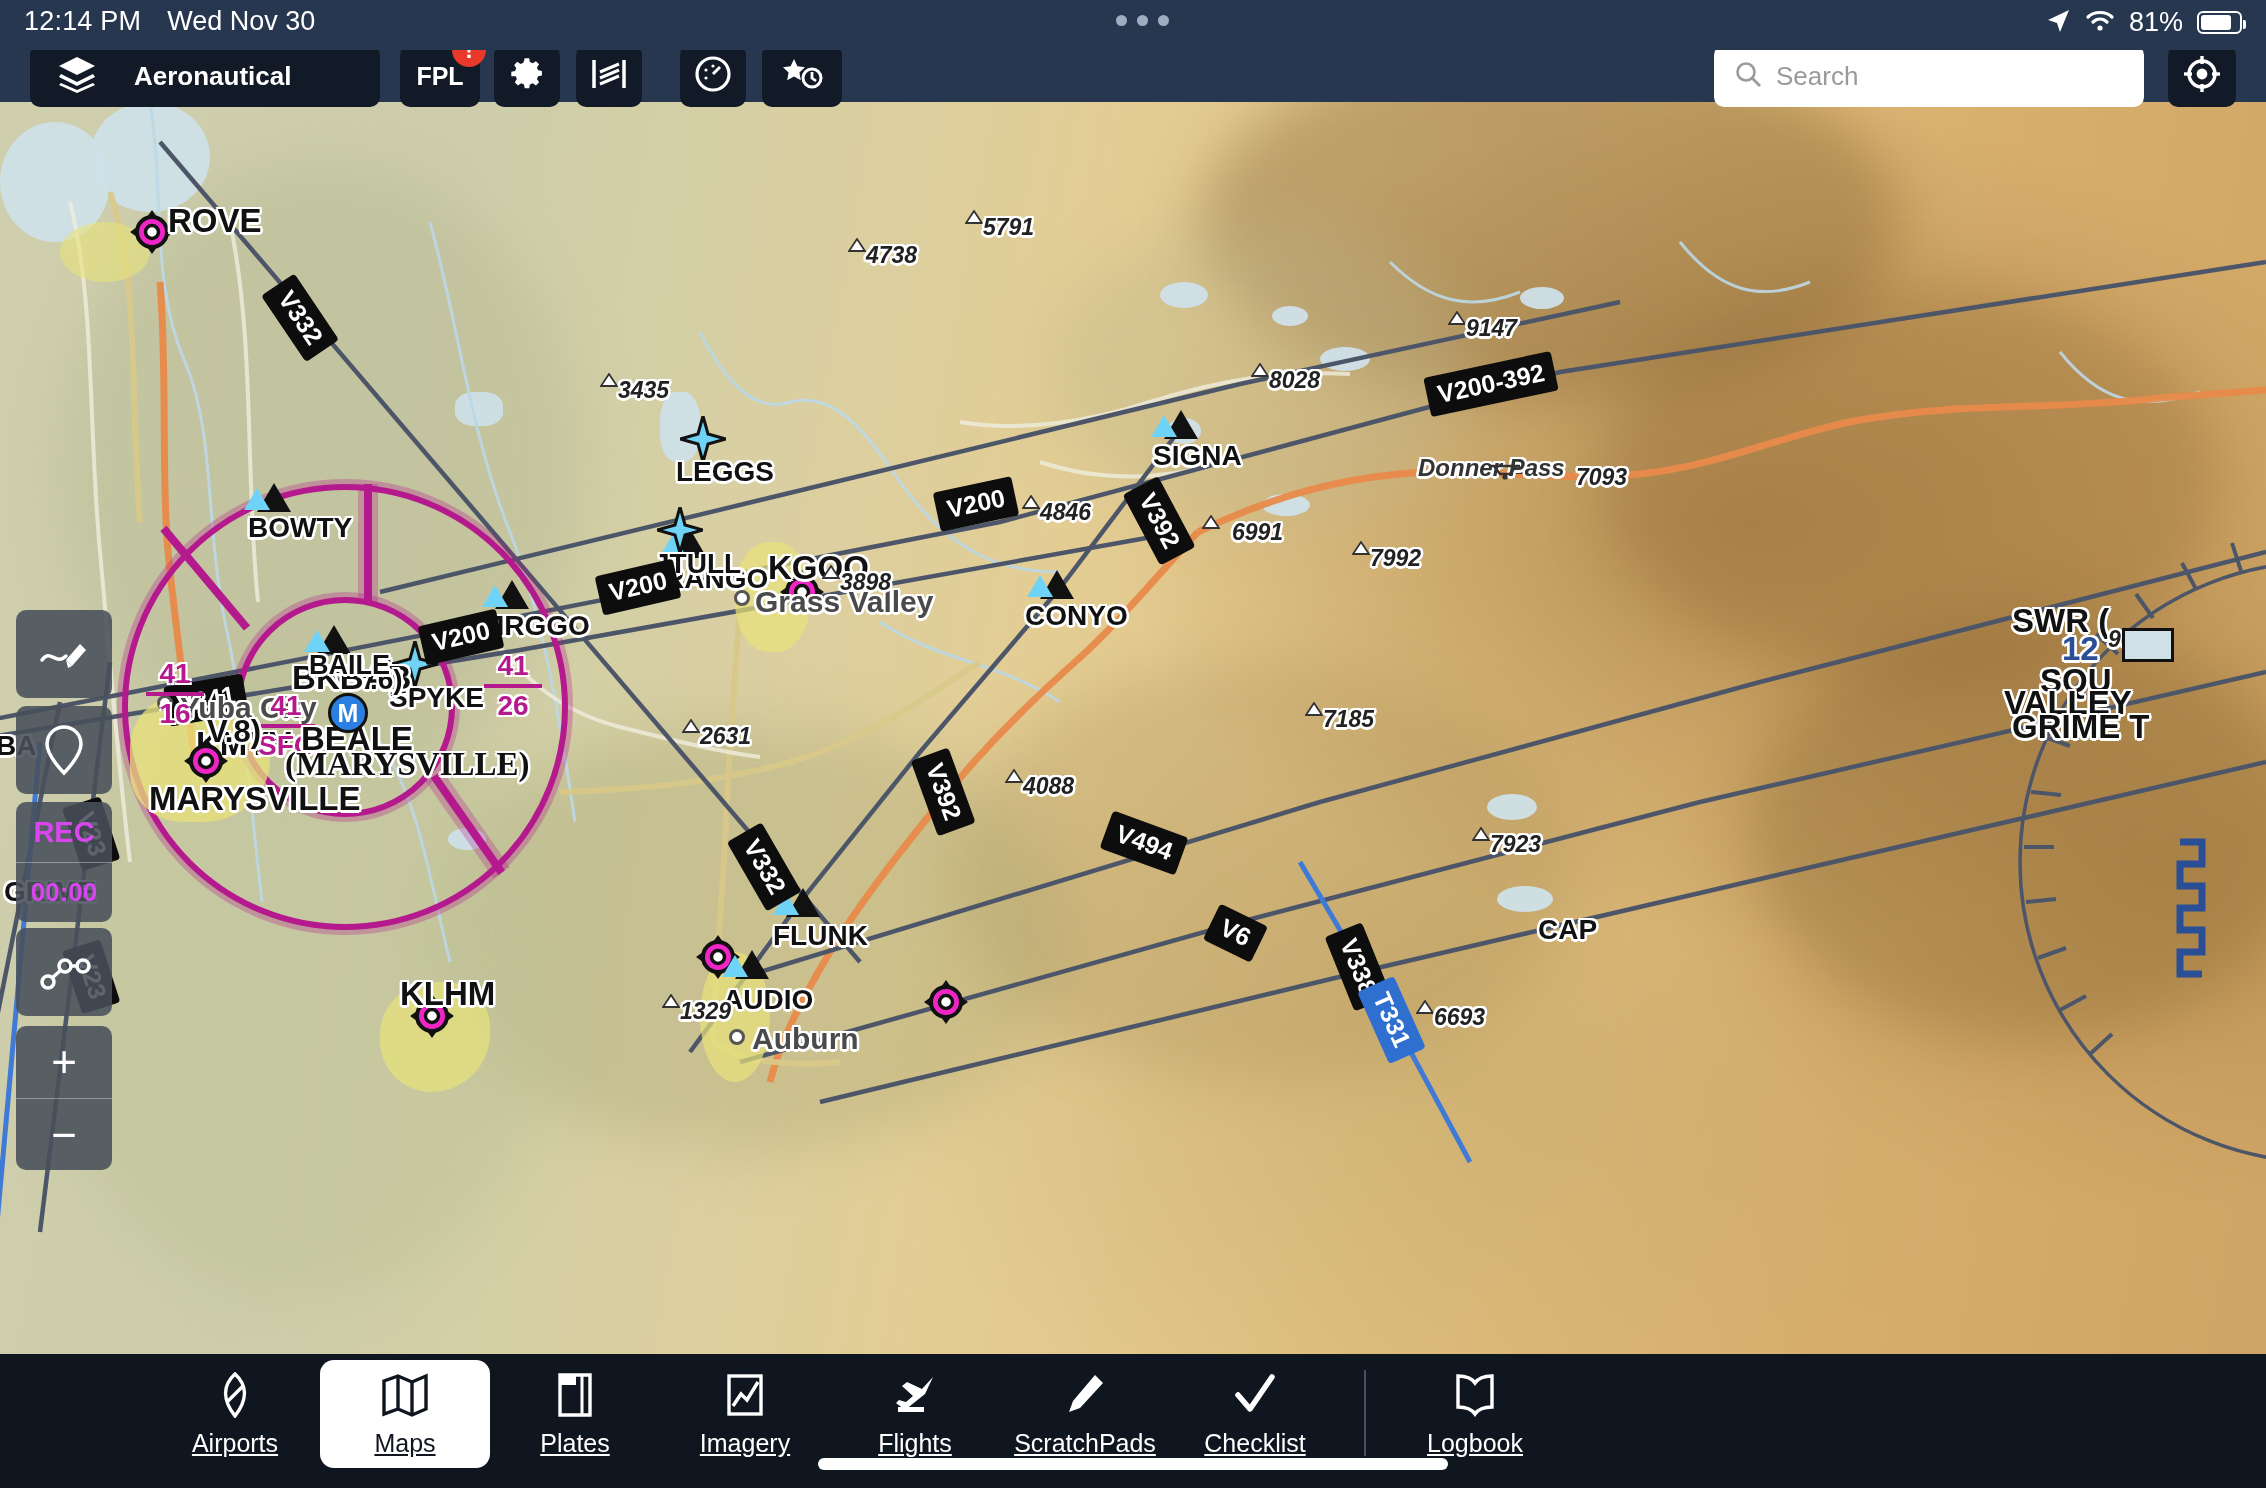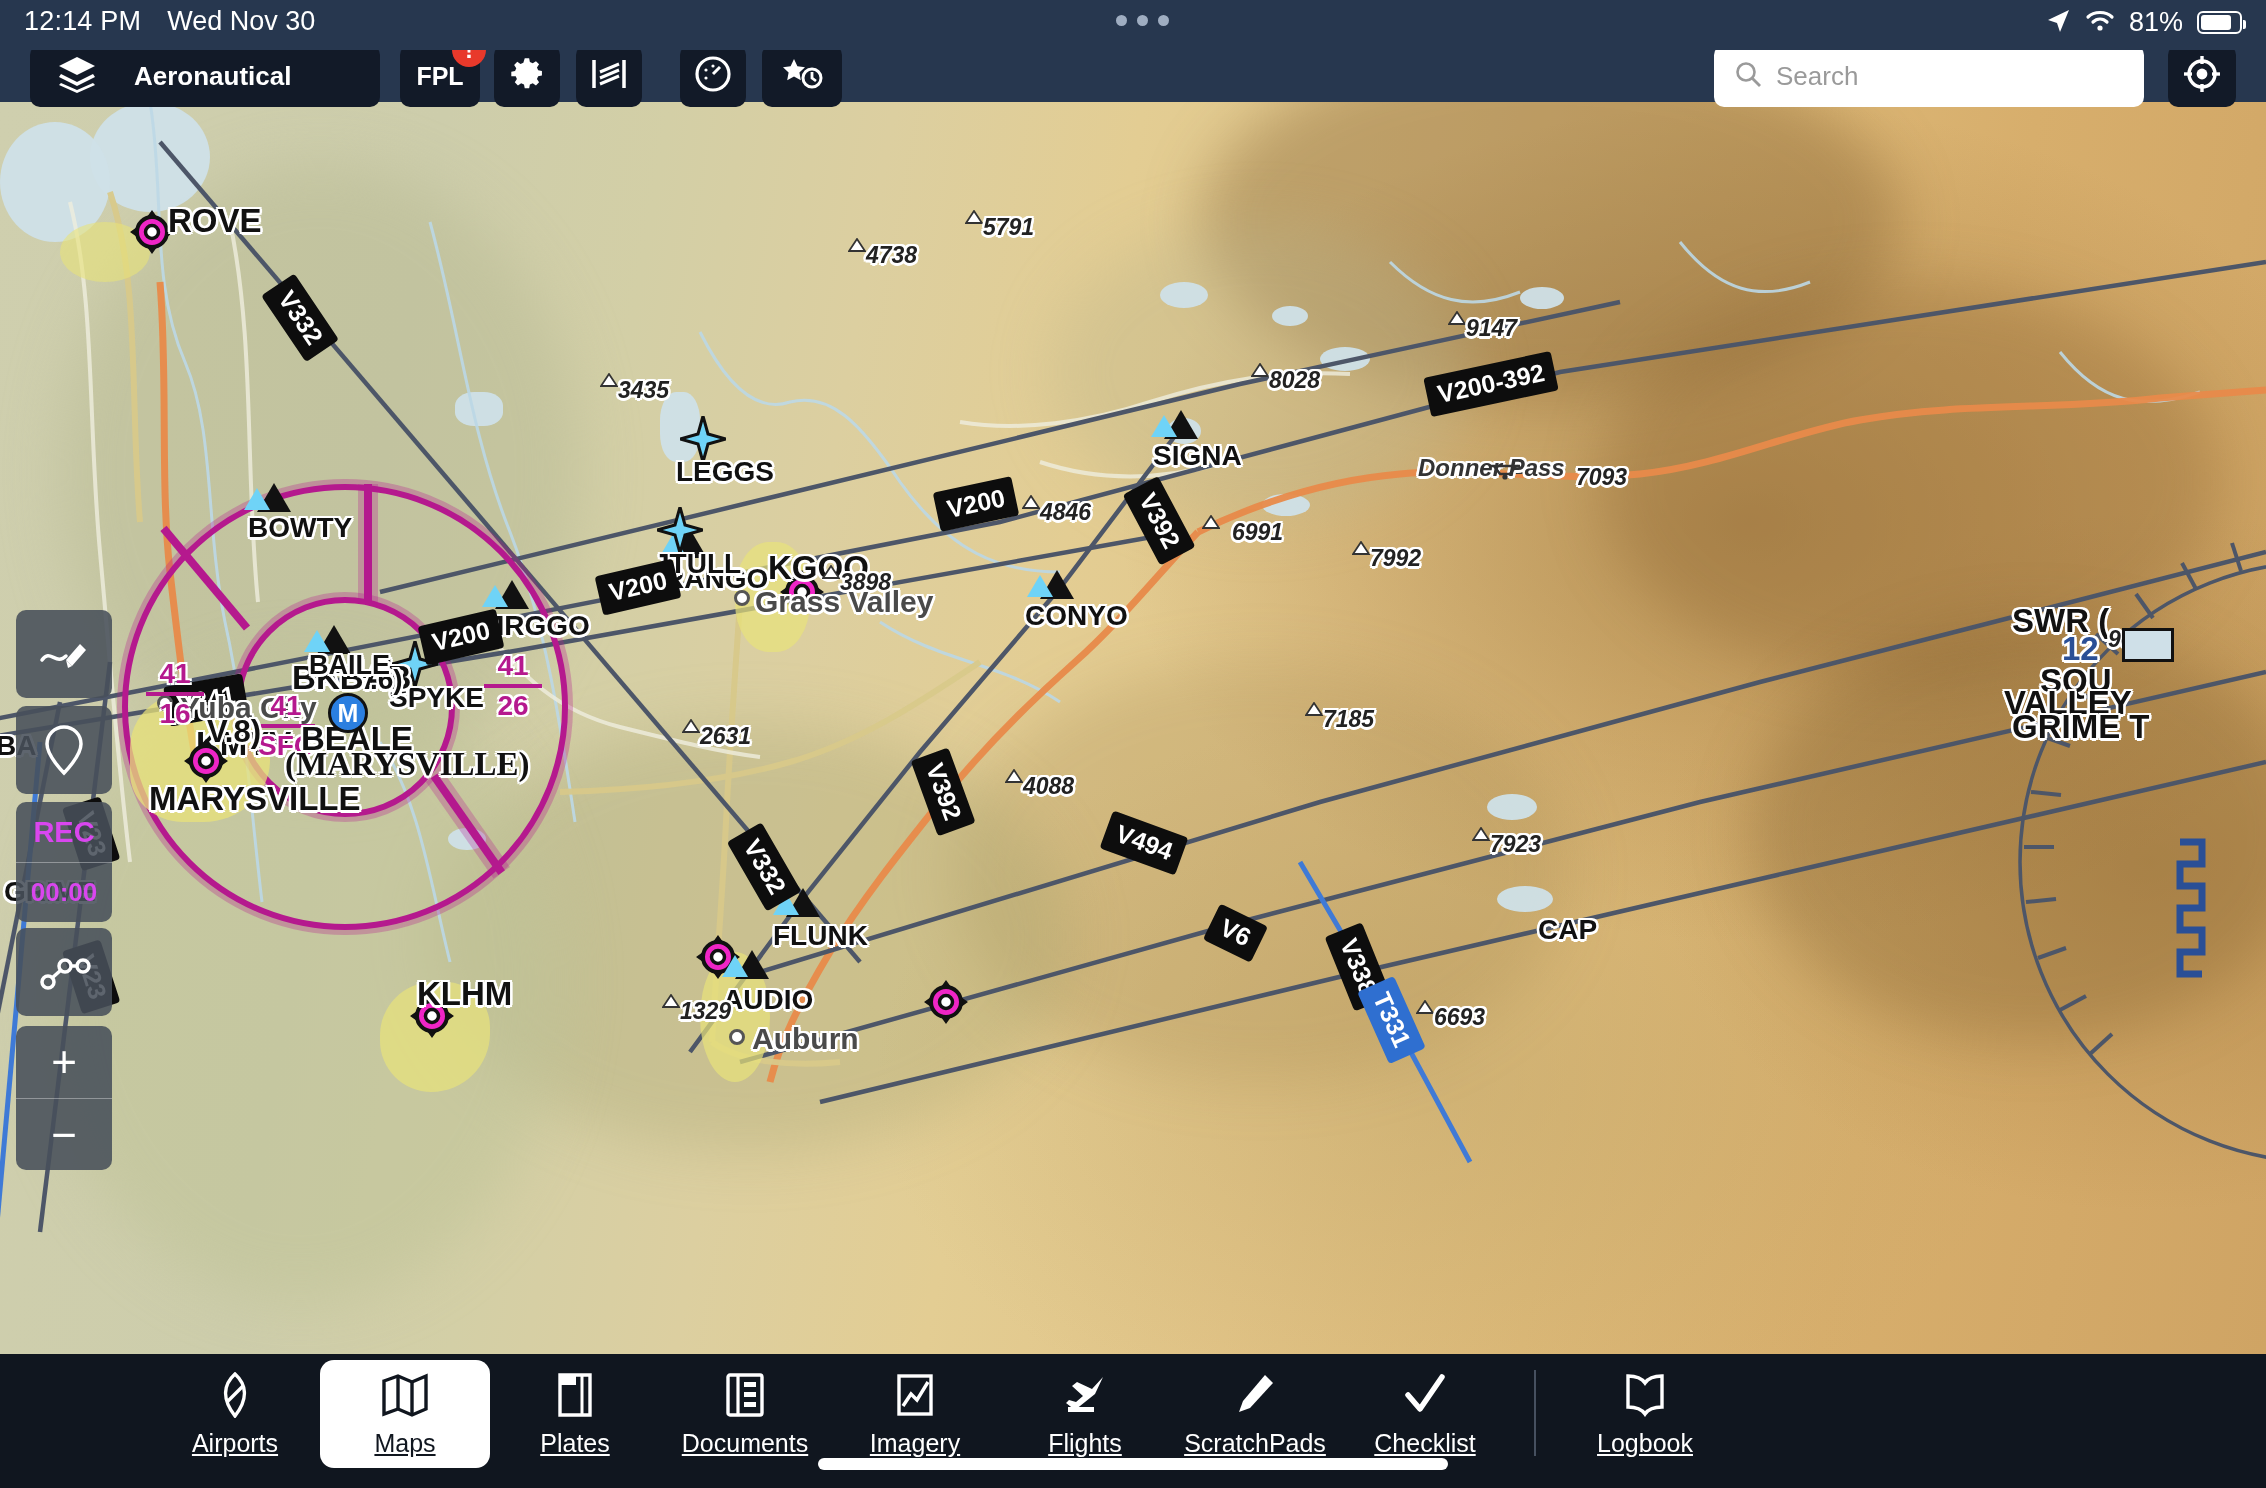--- a/index.html
+++ b/index.html
@@ -334,21 +334,21 @@
           </div>
           <div class="mlbl apt" style="left: 768px; top: 447px;">KGOO</div>
           <div class="vor" style="left: 409px; top: 891px;">
             <svg viewBox="0 0 46 46">
               <path d="M23 1 l5 7 h-10 Z M23 45 l5 -7 h-10 Z M1 23 l7 5 v-10 Z M45 23 l-7 5 v-10 Z" fill="#111"></path>
               <circle cx="23" cy="23" r="15" fill="#ef25c6" stroke="#111" stroke-width="4"></circle>
               <circle cx="23" cy="23" r="6.5" fill="#fff" stroke="#111" stroke-width="3.5"></circle>
               <rect x="1" y="18" width="44" height="10" fill="#ef25c6" stroke="#111" stroke-width="3" opacity="0"></rect>
             </svg>
           </div>
-          <div class="mlbl apt" style="left: 417px; top: 873px;">KLHM</div>
+          <div class="mlbl apt" style="left: 400px; top: 873px;">KLHM</div>
           <div class="vor" style="left: 695px; top: 832px;">
             <svg viewBox="0 0 46 46">
               <path d="M23 1 l5 7 h-10 Z M23 45 l5 -7 h-10 Z M1 23 l7 5 v-10 Z M45 23 l-7 5 v-10 Z" fill="#111"></path>
               <circle cx="23" cy="23" r="15" fill="#ef25c6" stroke="#111" stroke-width="4"></circle>
               <circle cx="23" cy="23" r="6.5" fill="#fff" stroke="#111" stroke-width="3.5"></circle>
               <rect x="1" y="18" width="44" height="10" fill="#ef25c6" stroke="#111" stroke-width="3" opacity="0"></rect>
             </svg>
           </div>
           <div class="vor" style="left: 923px; top: 877px;">
             <svg viewBox="0 0 46 46">
@@ -730,32 +730,20 @@
         <span class="ic">
           <svg width="38" height="46" viewBox="0 0 38 46">
               <path d="M4 3 h30 v40 h-30 Z" stroke="currentColor" stroke-width="3.4" fill="none"></path>
               <path d="M4 3 h16 v10 h-16 Z" fill="currentColor"></path>
               <path d="M26 3 v40" stroke="currentColor" stroke-width="3" fill="none"></path>
             </svg>
         </span>
         <span class="tl">Plates</span>
       </div>
 
-      <div class="tab">
-        <span class="ic">
-          <svg width="42" height="46" viewBox="0 0 42 46">
-              <rect x="4" y="3" width="34" height="40" rx="2" stroke="currentColor" stroke-width="3.4" fill="none"></rect>
-              <line x1="14" y1="3" x2="14" y2="43" stroke="currentColor" stroke-width="3.2"></line>
-              <rect x="20" y="10" width="12" height="5" fill="currentColor"></rect>
-              <rect x="20" y="20" width="12" height="5" fill="currentColor"></rect>
-              <rect x="20" y="30" width="12" height="5" fill="currentColor"></rect>
-            </svg>
-        </span>
-        <span class="tl">Documents</span>
-      </div>
 
       <div class="tab">
         <span class="ic">
           <svg width="40" height="46" viewBox="0 0 40 46">
               <rect x="4" y="4" width="32" height="38" stroke="currentColor" stroke-width="3.4" fill="none"></rect>
               <path d="M8 34 L16 22 L22 28 L33 10" stroke="currentColor" stroke-width="3.4" fill="none"></path>
             </svg>
         </span>
         <span class="tl">Imagery</span>
       </div>

